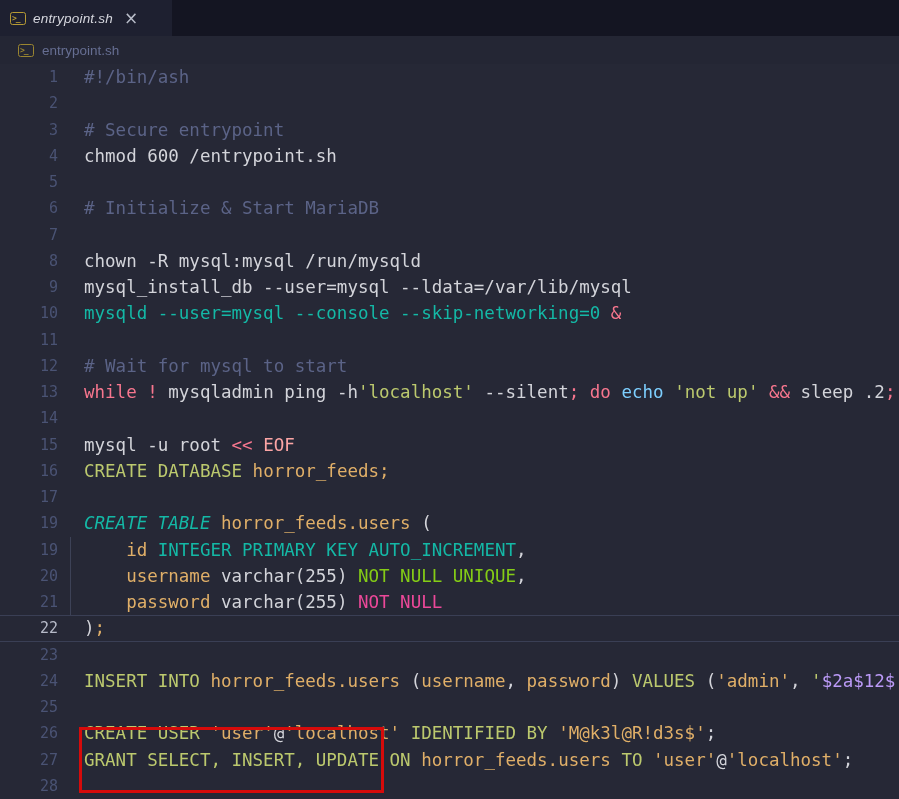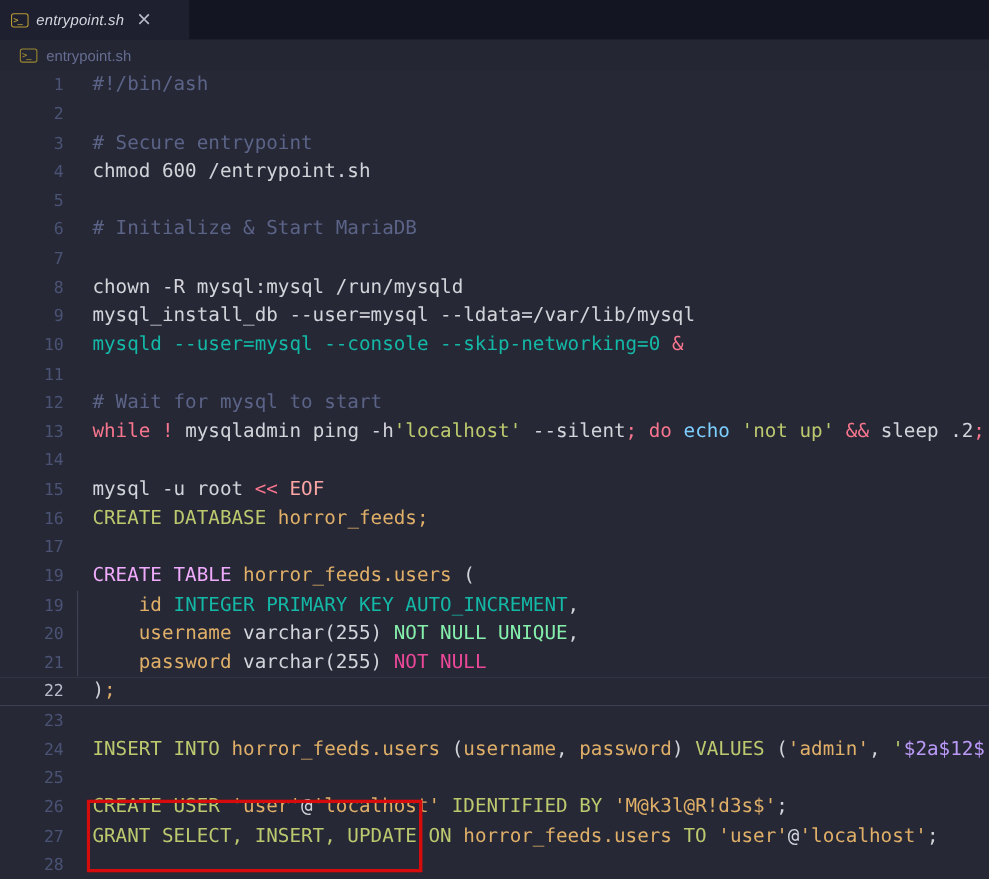--- a/index.html
+++ b/index.html
@@ -99,23 +99,23 @@
     <div class="line"><span class="ln">8</span><span class="code"><span style="color: rgb(211, 212, 218);">chown -R mysql:mysql /run/mysqld</span></span></div>
     <div class="line"><span class="ln">9</span><span class="code"><span style="color: rgb(211, 212, 218);">mysql_install_db --user=mysql --ldata=/var/lib/mysql</span></span></div>
     <div class="line"><span class="ln">10</span><span class="code"><span style="color: #14b8a6;">mysqld --user=mysql --console --skip-networking=0 </span><span style="color: rgb(247, 118, 142);">&amp;</span></span></div>
     <div class="line"><span class="ln">11</span><span class="code"></span></div>
     <div class="line"><span class="ln">12</span><span class="code"><span style="color: rgb(91, 99, 135);"># Wait for mysql to start</span></span></div>
     <div class="line"><span class="ln">13</span><span class="code"><span style="color: rgb(247, 118, 142);">while</span><span style="color: rgb(211, 212, 218);"> </span><span style="color: rgb(247, 118, 142);">!</span><span style="color: rgb(211, 212, 218);"> mysqladmin ping -h</span><span style="color: rgb(188, 201, 110);">'localhost'</span><span style="color: rgb(211, 212, 218);"> --silent</span><span style="color: rgb(247, 118, 142);">;</span><span style="color: rgb(211, 212, 218);"> </span><span style="color: rgb(247, 118, 142);">do</span><span style="color: rgb(211, 212, 218);"> </span><span style="color: rgb(125, 207, 255);">echo</span><span style="color: rgb(211, 212, 218);"> </span><span style="color: rgb(188, 201, 110);">'not up'</span><span style="color: rgb(211, 212, 218);"> </span><span style="color: rgb(247, 118, 142);">&amp;&amp;</span><span style="color: rgb(211, 212, 218);"> sleep .2</span><span style="color: rgb(247, 118, 142);">;</span></span></div>
     <div class="line"><span class="ln">14</span><span class="code"></span></div>
     <div class="line"><span class="ln">15</span><span class="code"><span style="color: rgb(211, 212, 218);">mysql -u root </span><span style="color: rgb(247, 118, 142);">&lt;&lt;</span><span style="color: rgb(211, 212, 218);"> </span><span style="color: #fca5a5;">EOF</span></span></div>
     <div class="line"><span class="ln">16</span><span class="code"><span style="color: rgb(188, 201, 110);">CREATE DATABASE</span><span style="color: rgb(211, 212, 218);"> </span><span style="color: rgb(224, 175, 104);">horror_feeds</span><span style="color: rgb(224, 175, 104);">;</span></span></div>
     <div class="line"><span class="ln">17</span><span class="code"></span></div>
-    <div class="line"><span class="ln">19</span><span class="code"><span style="color: #f0abfc;">CREATE TABLE</span><span style="color: rgb(211, 212, 218);"> </span><span style="color: rgb(224, 175, 104);">horror_feeds.users</span><span style="color: rgb(211, 212, 218);"> (</span></span></div>
+    <div class="line"><span class="ln">19</span><span class="code"><span style="color: #14b8a6; font-style: italic;">CREATE TABLE</span><span style="color: rgb(211, 212, 218);"> </span><span style="color: rgb(224, 175, 104);">horror_feeds.users</span><span style="color: rgb(211, 212, 218);"> (</span></span></div>
     <div class="line"><span class="ln">19</span><span class="code guide"><span style="color: rgb(211, 212, 218);">    </span><span style="color: rgb(224, 175, 104);">id</span><span style="color: rgb(211, 212, 218);"> </span><span style="color: #14b8a6;">INTEGER PRIMARY KEY AUTO_INCREMENT</span><span style="color: rgb(211, 212, 218);">,</span></span></div>
-    <div class="line"><span class="ln">20</span><span class="code guide"><span style="color: rgb(211, 212, 218);">    </span><span style="color: rgb(224, 175, 104);">username</span><span style="color: rgb(211, 212, 218);"> varchar(255) </span><span style="color: #86efac;">NOT NULL UNIQUE</span><span style="color: rgb(211, 212, 218);">,</span></span></div>
+    <div class="line"><span class="ln">20</span><span class="code guide"><span style="color: rgb(211, 212, 218);">    </span><span style="color: rgb(224, 175, 104);">username</span><span style="color: rgb(211, 212, 218);"> varchar(255) </span><span style="color: #84cc16;">NOT NULL UNIQUE</span><span style="color: rgb(211, 212, 218);">,</span></span></div>
     <div class="line"><span class="ln">21</span><span class="code guide"><span style="color: rgb(211, 212, 218);">    </span><span style="color: rgb(224, 175, 104);">password</span><span style="color: rgb(211, 212, 218);"> varchar(255) </span><span style="color: #ec4899;">NOT NULL</span></span></div>
     <div class="line active"><span class="ln">22</span><span class="code"><span style="color: rgb(211, 212, 218);">)</span><span style="color: rgb(224, 175, 104);">;</span></span></div>
     <div class="line"><span class="ln">23</span><span class="code"></span></div>
     <div class="line"><span class="ln">24</span><span class="code"><span style="color: rgb(188, 201, 110);">INSERT INTO</span><span style="color: rgb(211, 212, 218);"> </span><span style="color: rgb(224, 175, 104);">horror_feeds.users</span><span style="color: rgb(211, 212, 218);"> (</span><span style="color: rgb(224, 175, 104);">username</span><span style="color: rgb(211, 212, 218);">, </span><span style="color: rgb(224, 175, 104);">password</span><span style="color: rgb(211, 212, 218);">) </span><span style="color: rgb(188, 201, 110);">VALUES</span><span style="color: rgb(211, 212, 218);"> (</span><span style="color: rgb(224, 175, 104);">'admin'</span><span style="color: rgb(211, 212, 218);">, </span><span style="color: rgb(188, 201, 110);">'</span><span style="color: rgb(187, 154, 247);">$2a$12$</span></span></div>
     <div class="line"><span class="ln">25</span><span class="code"></span></div>
     <div class="line"><span class="ln">26</span><span class="code"><span style="color: rgb(188, 201, 110);">CREATE USER</span><span style="color: rgb(211, 212, 218);"> </span><span style="color: rgb(224, 175, 104);">'user'</span><span style="color: rgb(211, 212, 218);">@</span><span style="color: rgb(224, 175, 104);">'localhost'</span><span style="color: rgb(211, 212, 218);"> </span><span style="color: rgb(188, 201, 110);">IDENTIFIED BY</span><span style="color: rgb(211, 212, 218);"> </span><span style="color: rgb(224, 175, 104);">'M@k3l@R!d3s$'</span><span style="color: rgb(211, 212, 218);">;</span></span></div>
     <div class="line"><span class="ln">27</span><span class="code"><span class="red-box" style="color: rgb(188, 201, 110);">GRANT SELECT, INSERT, UPDATE</span><span style="color: rgb(211, 212, 218);"> </span><span style="color: rgb(188, 201, 110);">ON</span><span style="color: rgb(211, 212, 218);"> </span><span style="color: rgb(224, 175, 104);">horror_feeds.users</span><span style="color: rgb(211, 212, 218);"> </span><span style="color: rgb(188, 201, 110);">TO</span><span style="color: rgb(211, 212, 218);"> </span><span style="color: rgb(224, 175, 104);">'user'</span><span style="color: rgb(211, 212, 218);">@</span><span style="color: rgb(224, 175, 104);">'localhost'</span><span style="color: rgb(211, 212, 218);">;</span></span></div>
     <div class="line"><span class="ln">28</span><span class="code"></span></div>
   </div>
 

